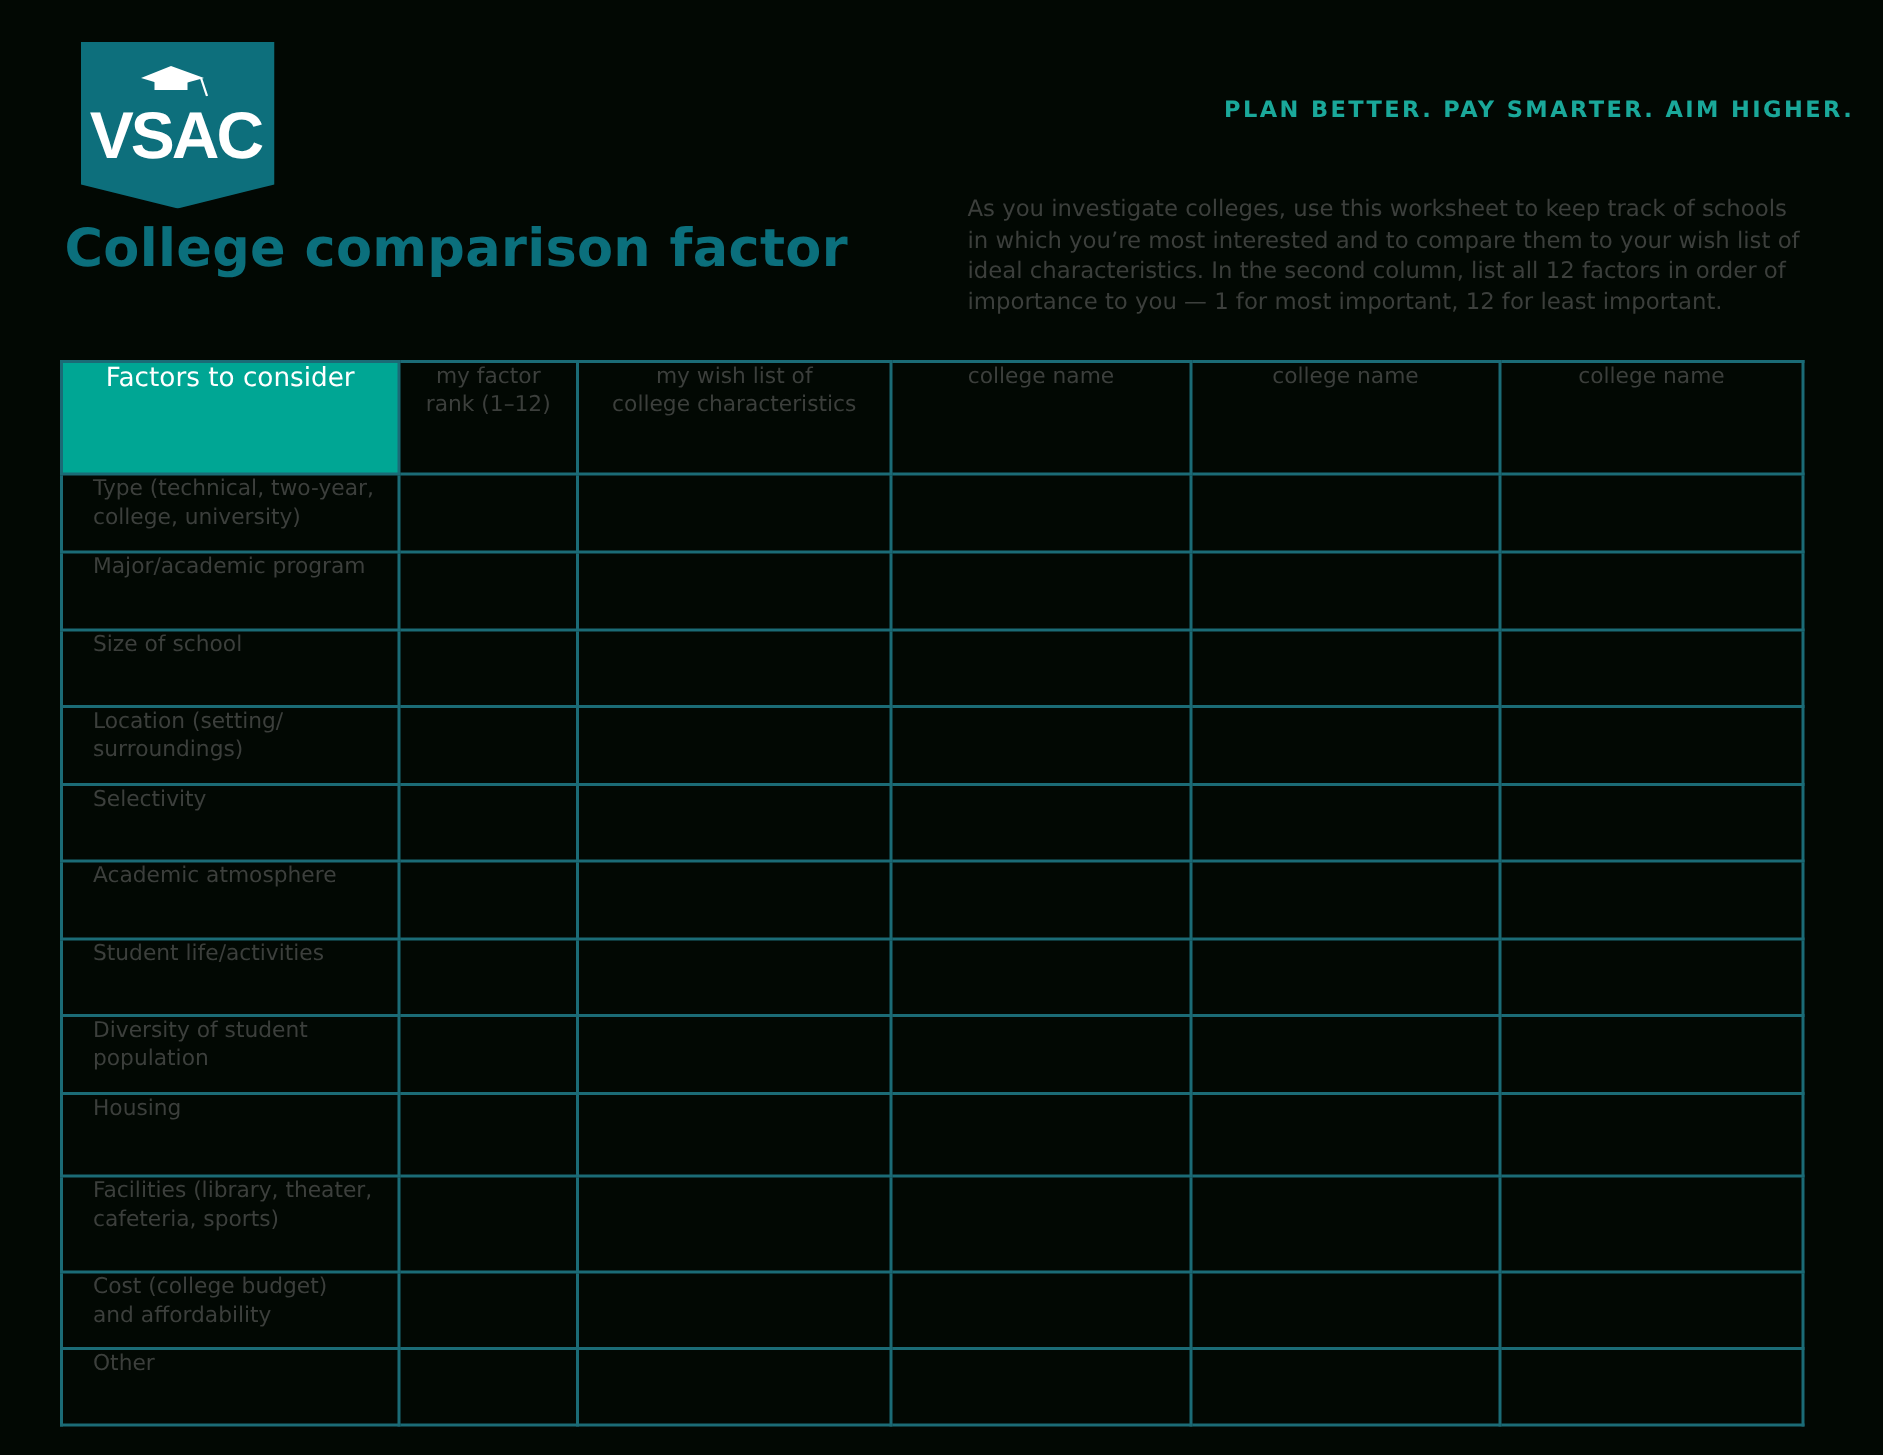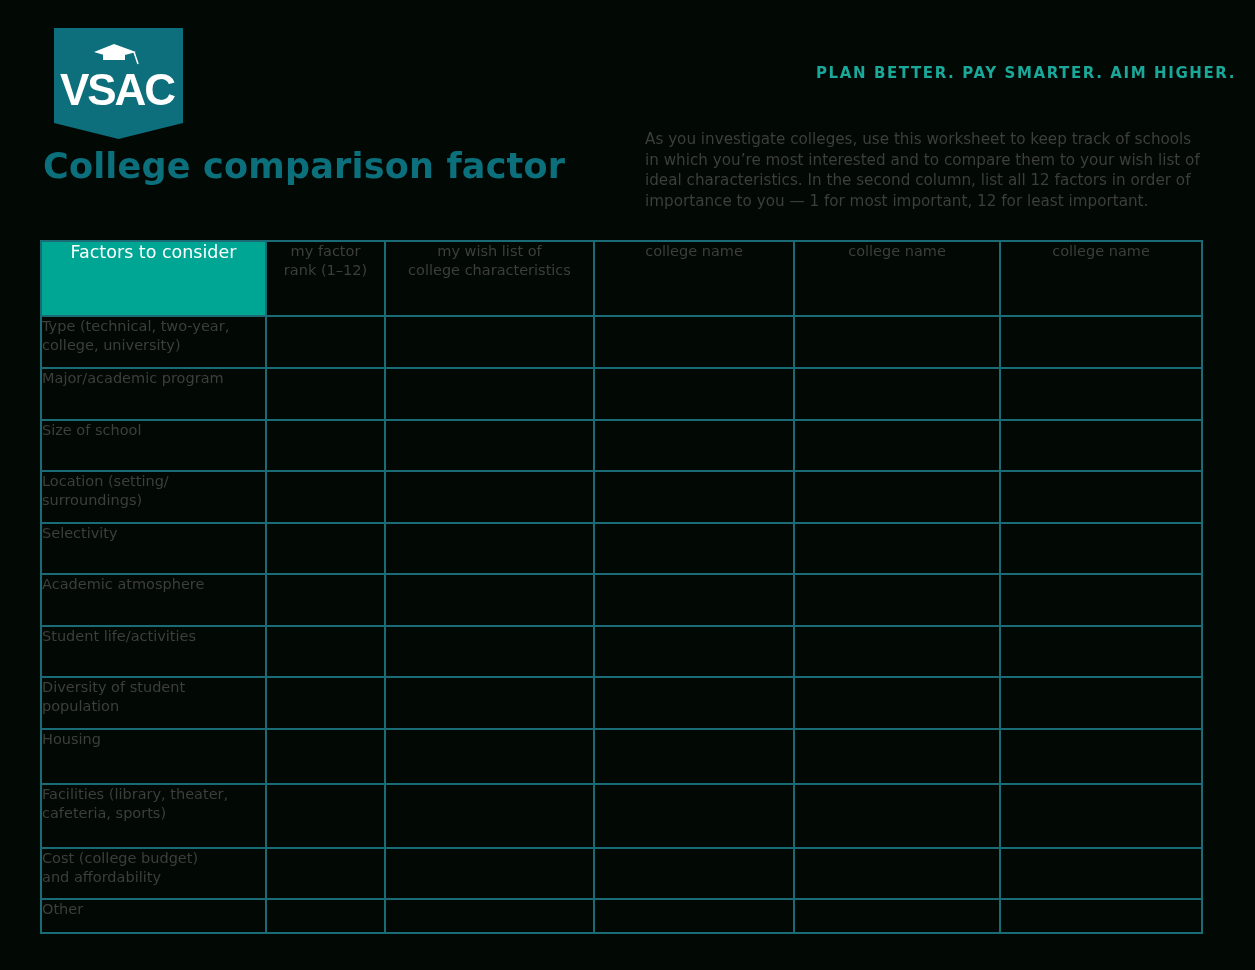--- a/index.html
+++ b/index.html
@@ -41,21 +41,21 @@
   }
   th.col-head {
     color:#3c3f3c; font-size:14.5px; line-height:19px; text-align:center;
     padding-top:14px; font-family:"DejaVu Sans", sans-serif;
   }
   td.factor {
     color:#3c3f3c; font-size:14.5px; line-height:19px;
     padding-left:6px; vertical-align:middle;
     font-family:"DejaVu Sans", sans-serif;
   }
-  td.factor span { display:block; }
+  td.factor span { display:block;padding-left:20px; }
   td.cell { }
 </style>
 </head>
 <body>
 
 <div class="logo">
   <svg width="129" height="111" viewBox="0 0 129 111">
     <polygon points="0,0 129,0 129,95 64.5,111 0,95" fill="#0d6f7c"></polygon>
 
     <g>
@@ -215,21 +215,21 @@
         <td class="factor">
           <span>Cost (college budget)</span>
           <span>and affordability</span>
         </td>
         <td class="cell"></td>
         <td class="cell"></td>
         <td class="cell"></td>
         <td class="cell"></td>
         <td class="cell"></td>
       </tr>
-      <tr style="height: 34px;">
+      <tr style="height: 51px;">
         <td class="factor">
           <span>Other</span>
         </td>
         <td class="cell"></td>
         <td class="cell"></td>
         <td class="cell"></td>
         <td class="cell"></td>
         <td class="cell"></td>
       </tr>
     </tbody>

